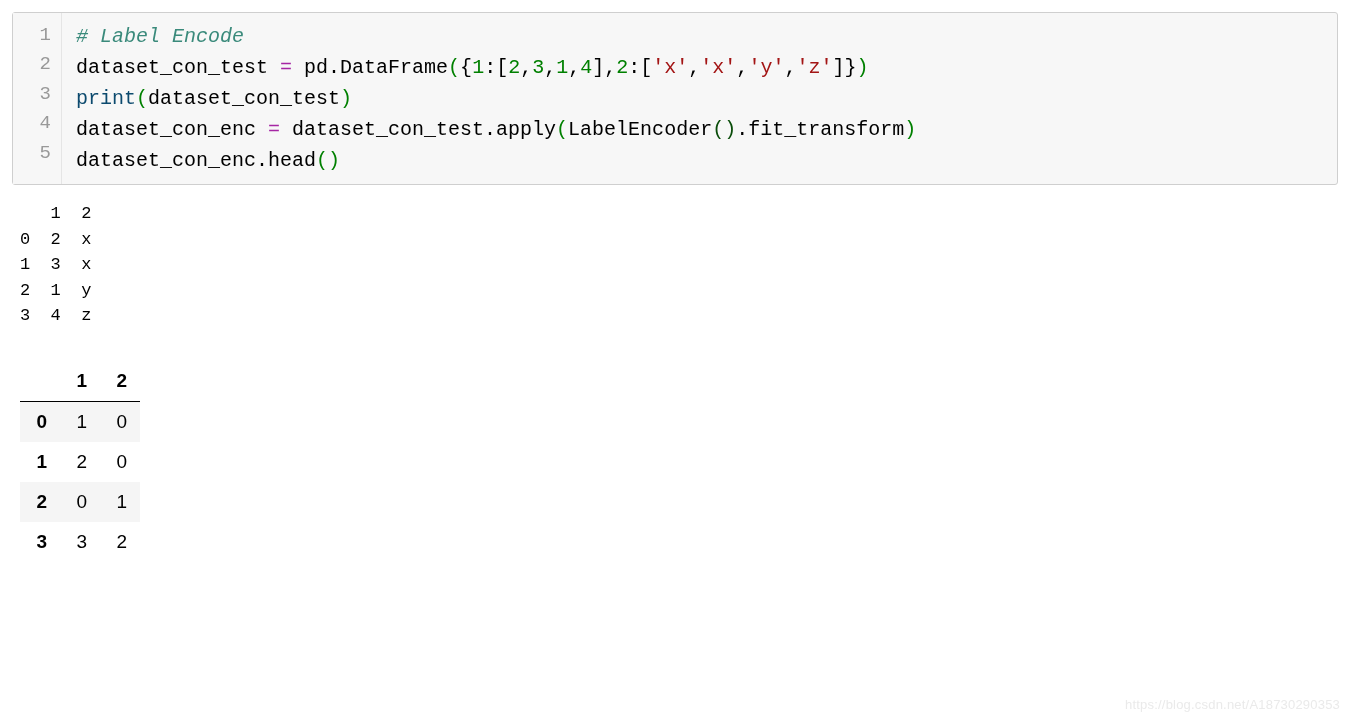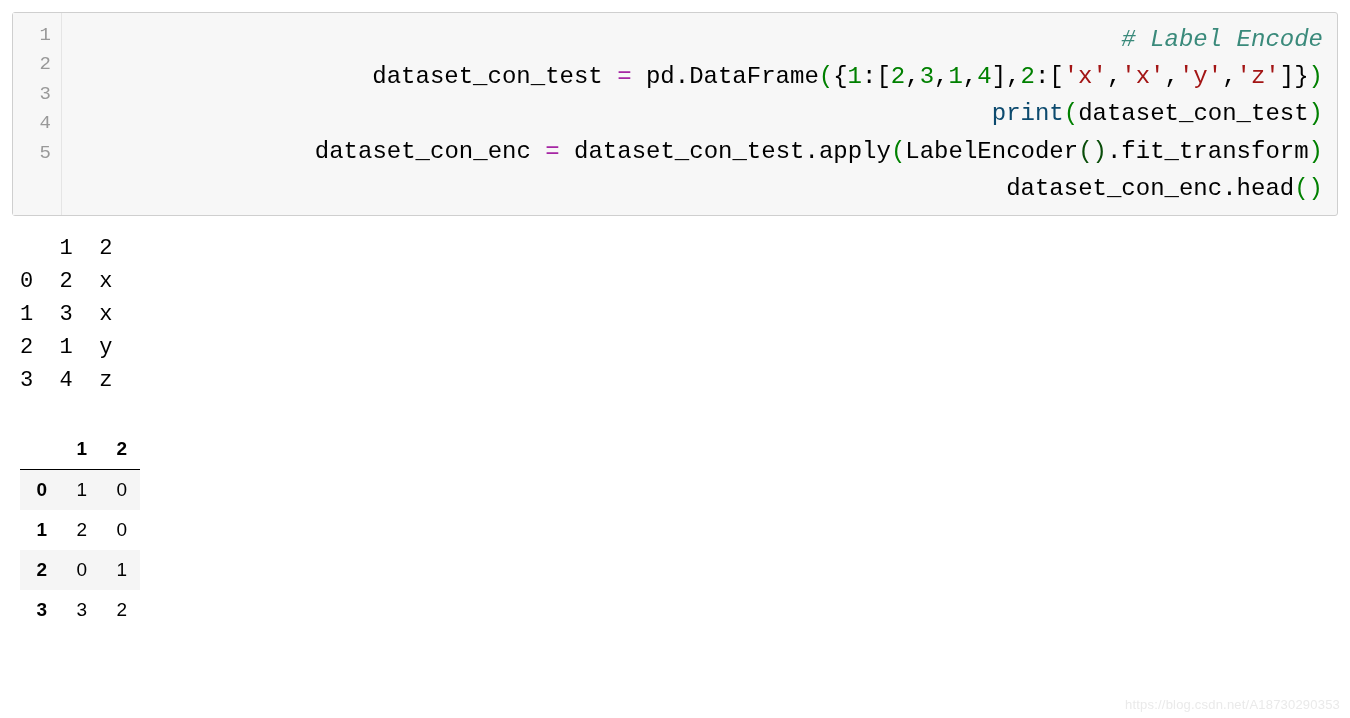--- a/index.html
+++ b/index.html
@@ -26,37 +26,36 @@
     line-height: 1.55;
     border-right: 1px solid #e5e5e5;
     background: #f7f7f7;
     user-select: none;
     min-width: 24px;
   }
   .gutter div { }
   .code {
     padding: 8px 14px;
     font-family: Menlo, Monaco, "Courier New", monospace;
-    font-size: 24px;
+    font-size: 20px;
     line-height: 1.55;
     white-space: pre;
     flex: 1;
-    text-align: right;
   }
   .c-comment { color: #3a8a7b; font-style: italic; }
   .c-op { color: #a626a4; }
   .c-num { color: #008000; }
   .c-str { color: #a31515; }
   .c-builtin { color: #0c4a6e; }
   .c-paren { color: #008000; }
   .c-paren-dark { color: #0a4d0a; }
 
   .stdout {
     font-family: Menlo, Monaco, "Courier New", monospace;
-    font-size: 22px;
+    font-size: 17px;
     line-height: 1.5;
     white-space: pre;
     padding: 4px 8px 22px 8px;
   }
 
   .df-table {
     border-collapse: collapse;
     font-family: "Helvetica Neue", Arial, sans-serif;
     font-size: 19px;
     margin-left: 8px;

